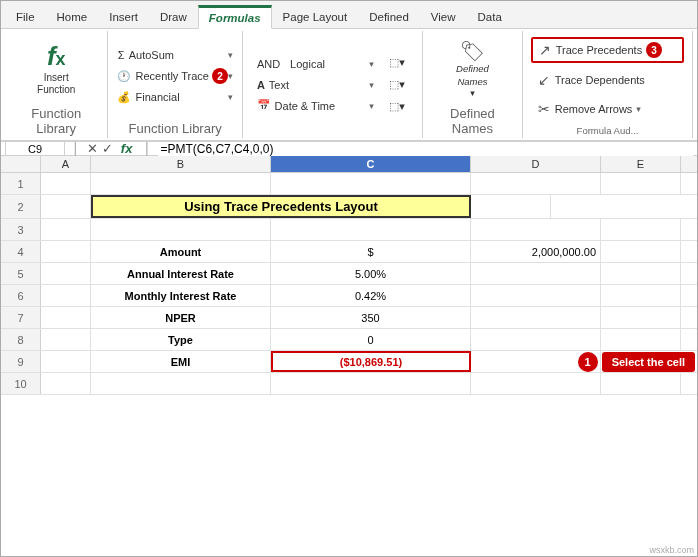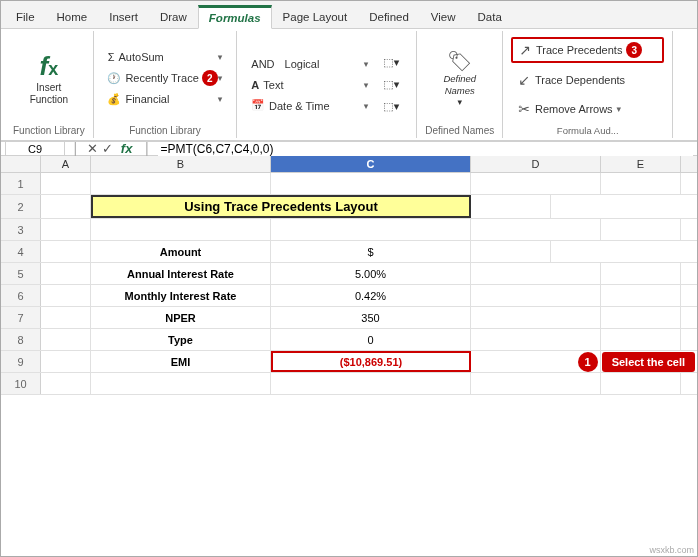--- a/index.html
+++ b/index.html
@@ -6,21 +6,21 @@
     body { font-family: 'Segoe UI', Arial, sans-serif; font-size: 12px; background: #fff; width: 698px; height: 557px; overflow: hidden; }
 
     
     .ribbon-tabs { background: #f3f3f3; border-bottom: 1px solid #d0d0d0; display: flex; align-items: flex-end; padding: 0 4px; height: 28px; }
     .ribbon-tab { padding: 4px 10px; font-size: 11.5px; cursor: pointer; color: #333; border: 1px solid transparent; }
     .ribbon-tab.active-highlight { background: #fff; border: 1px solid #d0d0d0; border-bottom: 1px solid #fff; color: #333; font-weight: bold; margin-bottom: -1px; }
 
     
     .ribbon { background: #fff; border-bottom: 2px solid #d0d0d0; display: flex; align-items: stretch; padding: 2px 4px; min-height: 80px; }
     .ribbon-group { display: flex; flex-direction: column; align-items: center; border-right: 1px solid #d0d0d0; padding: 2px 8px; min-width: 60px; }
-    .ribbon-group-label { font-size: 10px; color: #666; margin-top: auto; padding-top: 2px; text-align: center; }
+    .ribbon-group-label { font-size: 13px; color: #666; margin-top: auto; padding-top: 2px; text-align: center; }
     .ribbon-group-content { display: flex; align-items: flex-start; gap: 4px; flex: 1; }
     .ribbon-btn-large { display: flex; flex-direction: column; align-items: center; justify-content: center; padding: 4px 6px; cursor: pointer; border: 1px solid transparent; border-radius: 2px; min-width: 44px; height: 68px; font-size: 10px; text-align: center; color: #333; }
     .ribbon-btn-col { display: flex; flex-direction: column; gap: 1px; }
     .ribbon-btn-small { display: flex; align-items: center; padding: 2px 5px; cursor: pointer; border: 1px solid transparent; border-radius: 2px; font-size: 11px; color: #333; white-space: nowrap; height: 20px; min-width: 100px; }
     .ribbon-btn-small .arrow { margin-left: auto; font-size: 9px; color: #666; }
 
     
     .audit-group { display: flex; flex-direction: column; border-right: 1px solid #d0d0d0; padding: 2px 8px; }
     .audit-group-label { font-size: 9.5px; color: #666; margin-top: auto; padding-top: 2px; text-align: center; }
     .audit-btn { display: flex; align-items: center; padding: 3px 6px; cursor: pointer; border: 1px solid transparent; border-radius: 2px; font-size: 11px; color: #333; white-space: nowrap; margin-bottom: 2px; }
@@ -228,20 +228,21 @@
       <div class="cell col-c"></div>
       <div class="cell col-d"></div>
       <div class="cell col-e"></div>
     </div>
 
     <div class="spreadsheet-row">
       <div class="row-num">4</div>
       <div class="cell col-a"></div>
       <div class="cell col-b cell-label">Amount</div>
       <div class="cell col-c cell-value cell-center">$</div>
+      <div class="cell col-d cell-value cell-right">2,000,000.00</div>
       <div class="cell col-e"></div>
     </div>
 
     <div class="spreadsheet-row">
       <div class="row-num">5</div>
       <div class="cell col-a"></div>
       <div class="cell col-b cell-label">Annual Interest Rate</div>
       <div class="cell col-c cell-value cell-center">5.00%</div>
       <div class="cell col-d"></div>
       <div class="cell col-e"></div>

